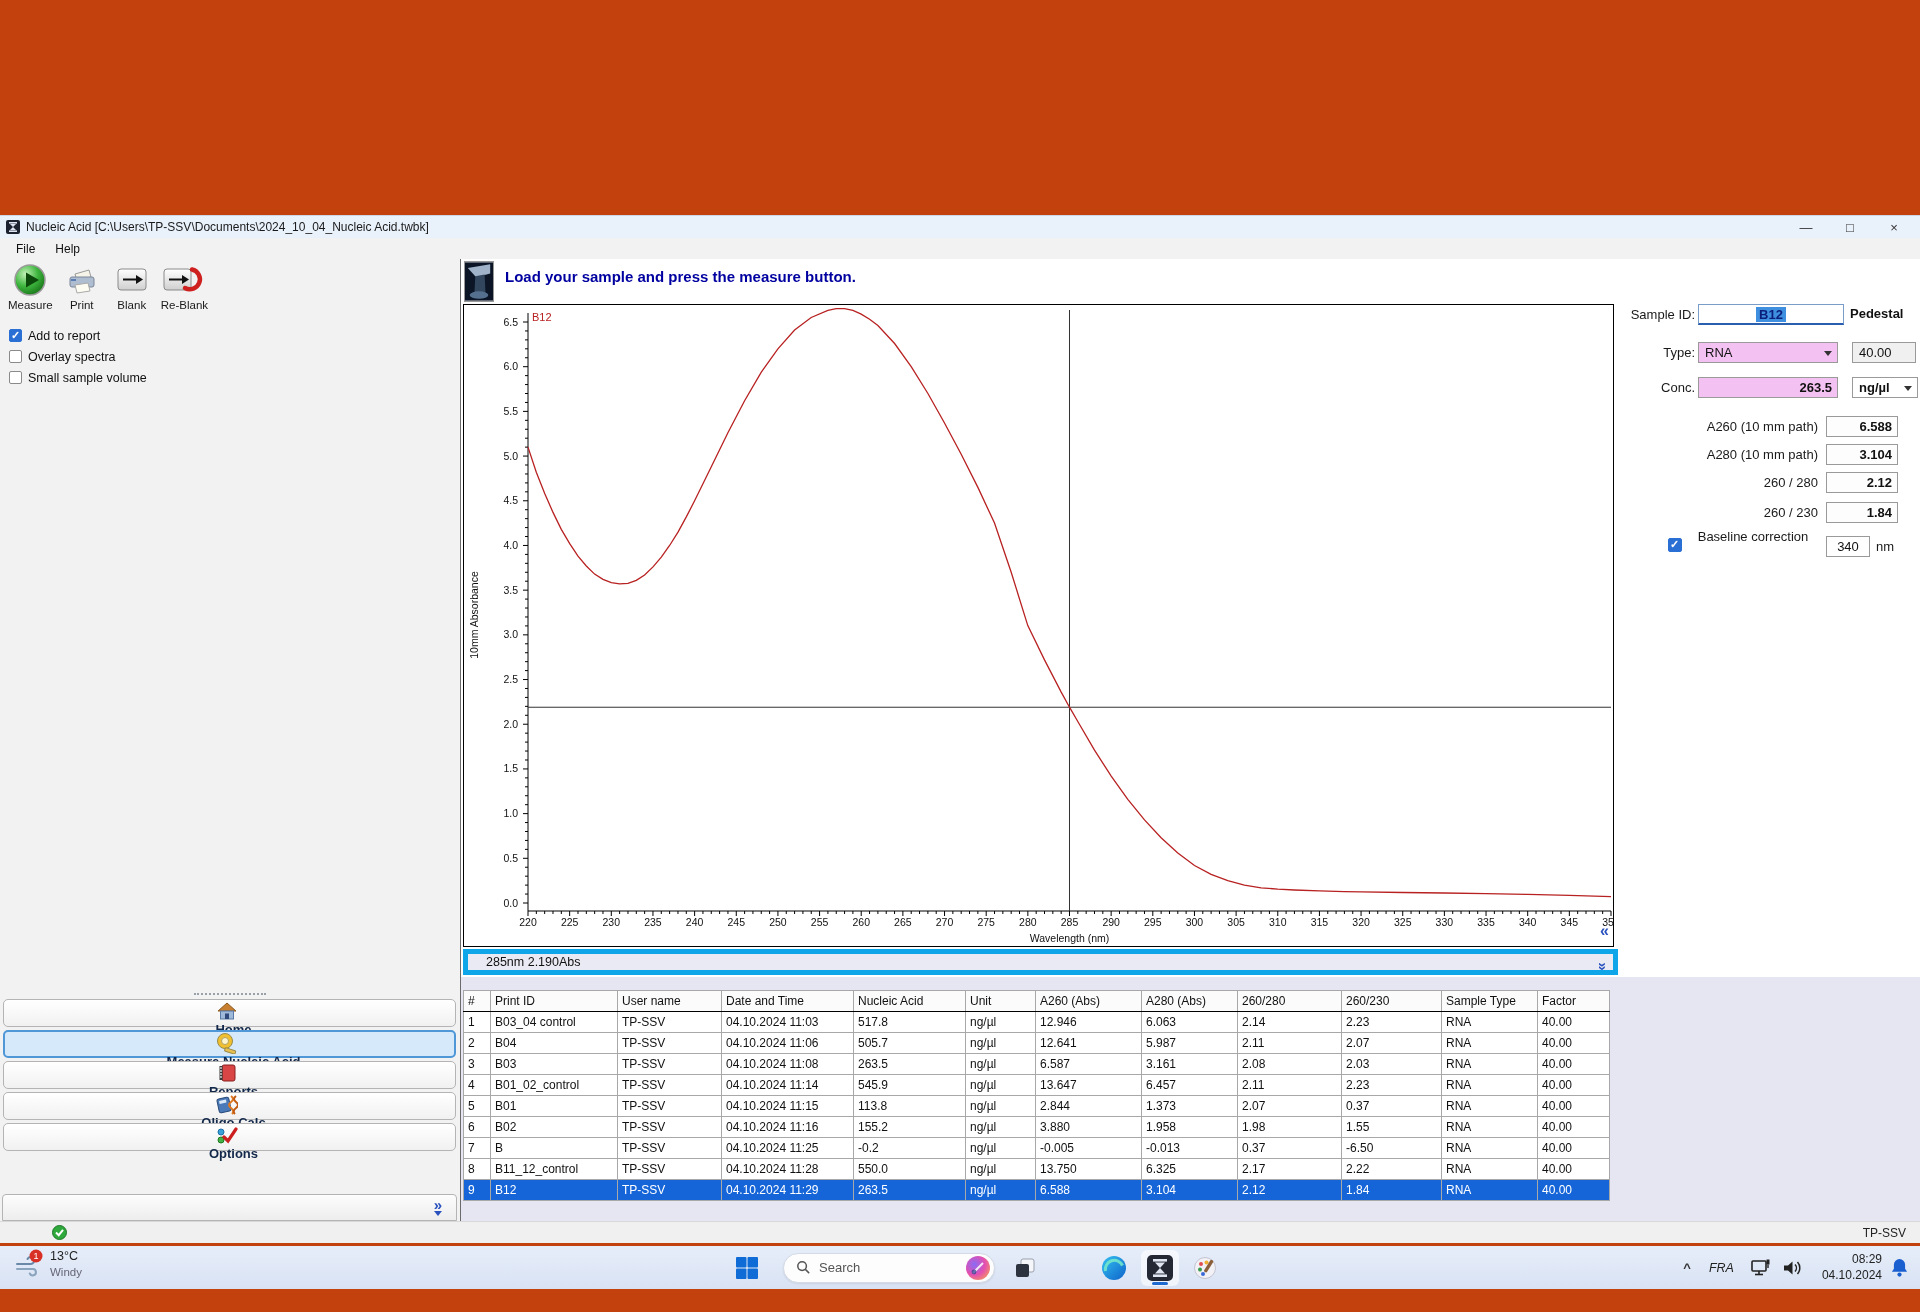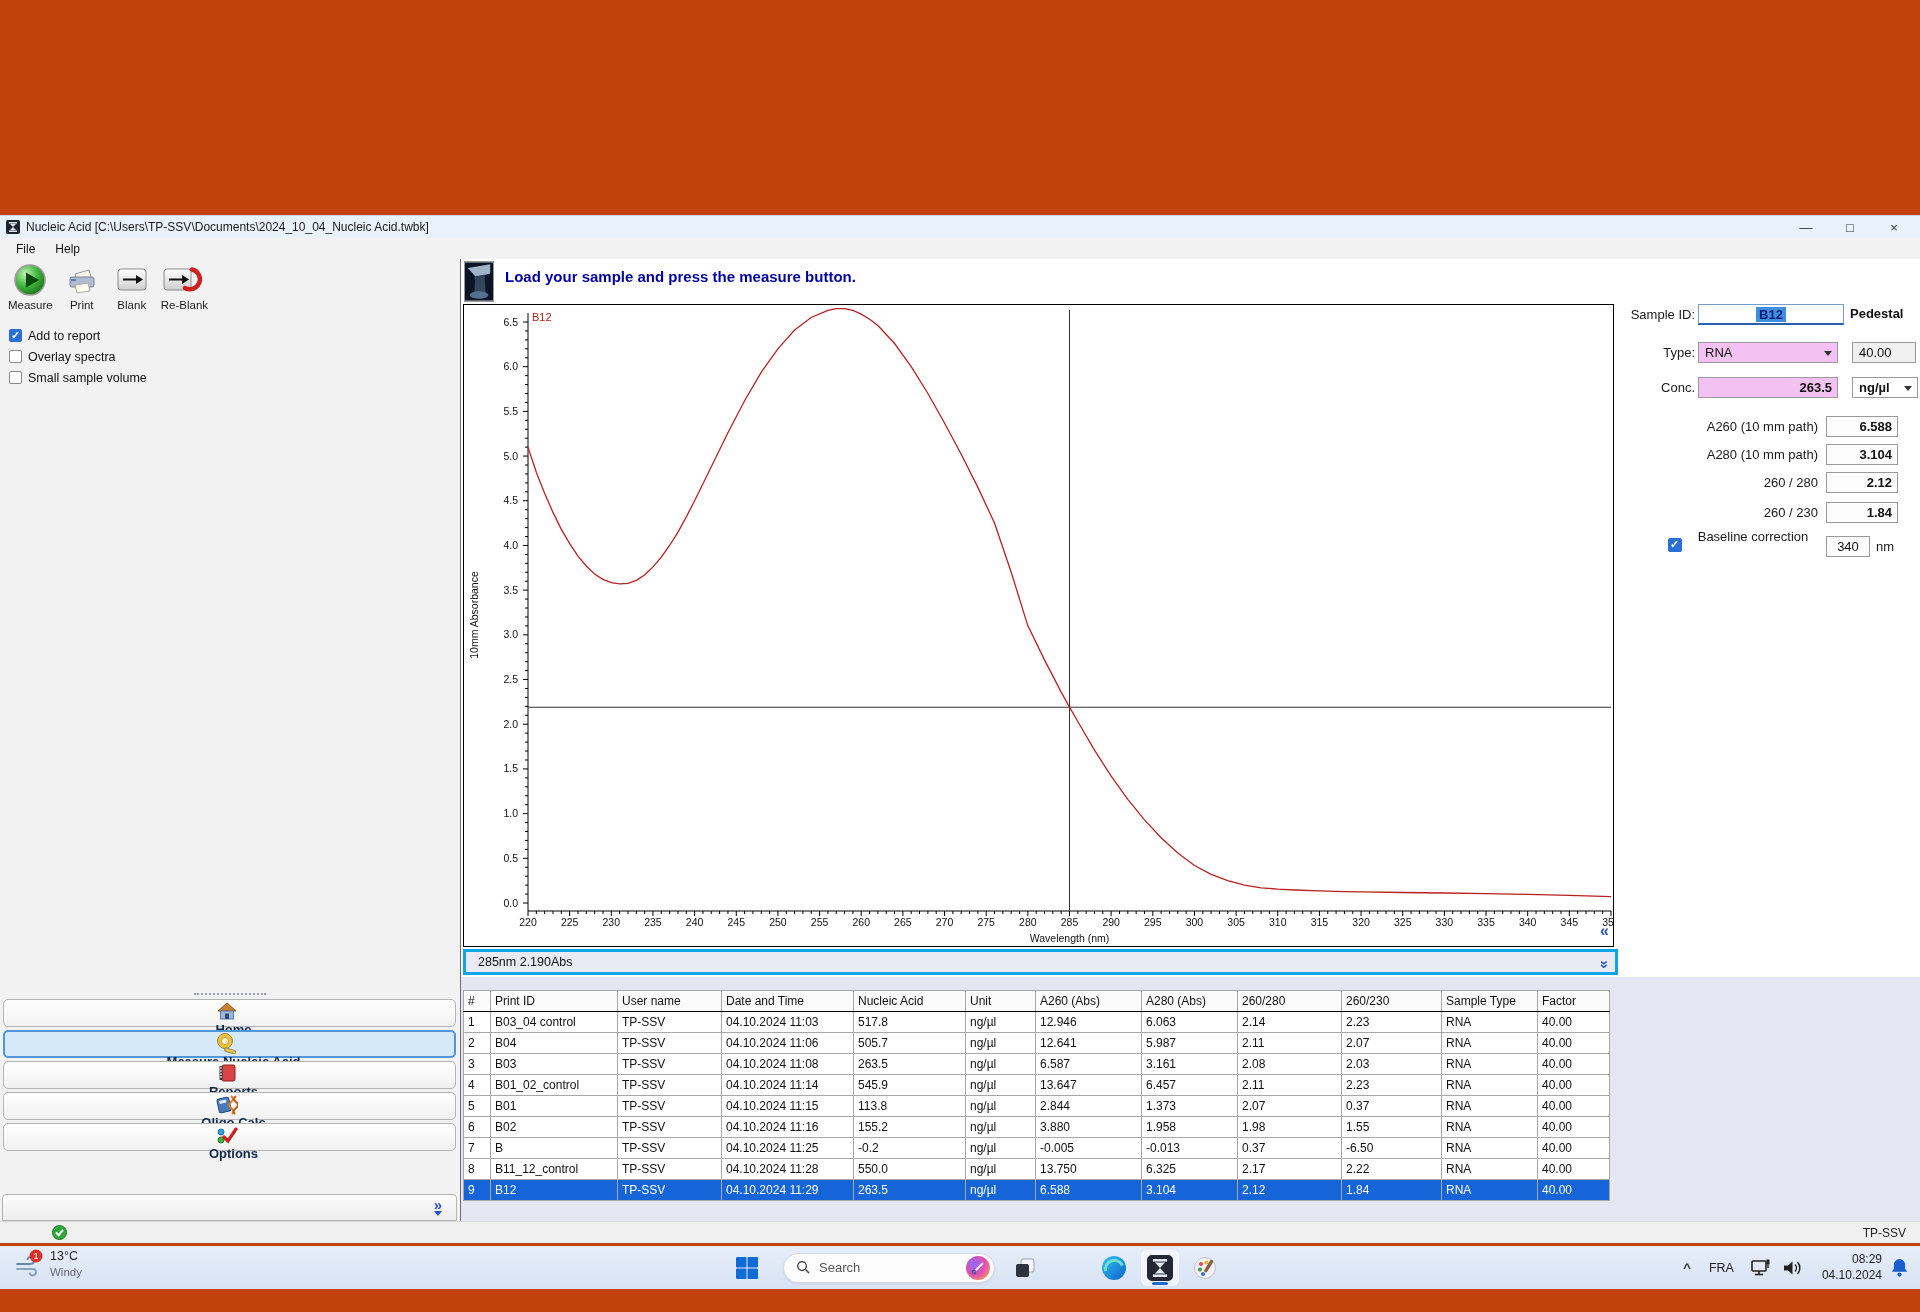--- a/index.html
+++ b/index.html
@@ -55,21 +55,21 @@
   .sp-val { font-weight:bold; width:100%; text-align:right; padding-right:5px; }
   .sampleid-input { position:absolute; left:84px; top:0px; width:146px; height:21px; border:1px solid #7a9cc8; border-bottom:2px solid #2a5fb0; background:#fff; display:flex; align-items:center; justify-content:center; }
   .sampleid-input .sel { background:#3f8fe0; color:#0b1e7a; font-weight:bold; padding:0 3px; }
   .pedestal { position:absolute; left:236px; top:2px; font-weight:bold; color:#111; }
   .pinkbox { background:#f4c2f2; }
   .combo-arrow { width:0; height:0; border-left:4px solid transparent; border-right:4px solid transparent; border-top:5px solid #333; position:absolute; right:5px; top:8px; }
   .graybox { background:#f0f0f0; }
   .sp-check { position:absolute; width:14px; height:14px; }
 
   
-  .strip { position:absolute; left:2px; top:690px; width:1155px; height:26px; background:#eaeaf4; border:3px solid #0ea5e9; display:flex; align-items:center; padding-left:12px; font-size:12.5px; color:#111; }
+  .strip { position:absolute; left:2px; top:690px; width:1155px; height:26px; background:#eaeaf4; border:5px solid #0ea5e9; display:flex; align-items:center; padding-left:18px; font-size:12.5px; color:#111; }
   .strip .expand { position:absolute; right:6px; top:4px; color:#2a52be; font-weight:bold; font-size:15px; transform:rotate(90deg); }
 
   
   .bottom { position:absolute; left:0; right:0; top:718px; bottom:0; background:#e6e6f2; }
   table.results { position:absolute; left:2px; top:13px; border-collapse:collapse; table-layout:fixed; background:#fff; font-size:12px; border:1px solid #555; }
   table.results th, table.results td { border:1px solid #a8a8a8; height:21px; padding:0 0 0 4px; text-align:left; font-weight:normal; overflow:hidden; white-space:nowrap; }
   table.results thead th { background:#fbfbfb; border-bottom:1px solid #000; }
   table.results tr.selected td { background:#1565d8; color:#fff; }
 
   
@@ -84,21 +84,21 @@
   .weather .temp { font-size:12.5px; color:#222; }
   .weather .cond { font-size:11.5px; color:#667; }
   .tb-center { position:absolute; left:727px; top:0; height:43px; display:flex; align-items:center; }
   .searchpill { width:212px; height:30px; background:#fdfdfe; border:1px solid #d4dae6; border-radius:15px; display:flex; align-items:center; padding:0 3px 0 12px; margin:0 10px 0 16px; box-shadow:0 1px 2px rgba(0,0,0,.08); }
   .searchpill .stext { font-size:13px; color:#555; margin-left:8px; flex:1; }
   .tb-icon { margin:0 8px; display:flex; align-items:center; }
   .nd-active { position:relative; width:38px; height:36px; background:rgba(255,255,255,.6); border-radius:6px; display:flex; align-items:center; justify-content:center; margin:0 6px; }
   .nd-active .under { position:absolute; bottom:1px; left:50%; transform:translateX(-50%); width:16px; height:3px; border-radius:2px; background:#1f6ad1; }
   .tray { position:absolute; right:0; top:0; height:43px; display:flex; align-items:center; }
   .tray .chevup { font-size:13px; font-weight:bold; color:#333; margin-right:18px; }
-  .tray .lang { font-size:12.5px; color:#222; margin-right:16px; }
+  .tray .lang { font-size:12.5px; color:#222; margin-right:16px;font-style:italic; }
   .tray .ticn { margin-right:10px; display:flex; align-items:center; }
   .clock { text-align:right; font-size:12px; color:#222; line-height:1.3; margin:0 9px 0 8px; }
   .tray .bell { margin-right:12px; }
 </style>
 </head>
 <body>
 
 <div class="screen">
   <div class="window">
 

